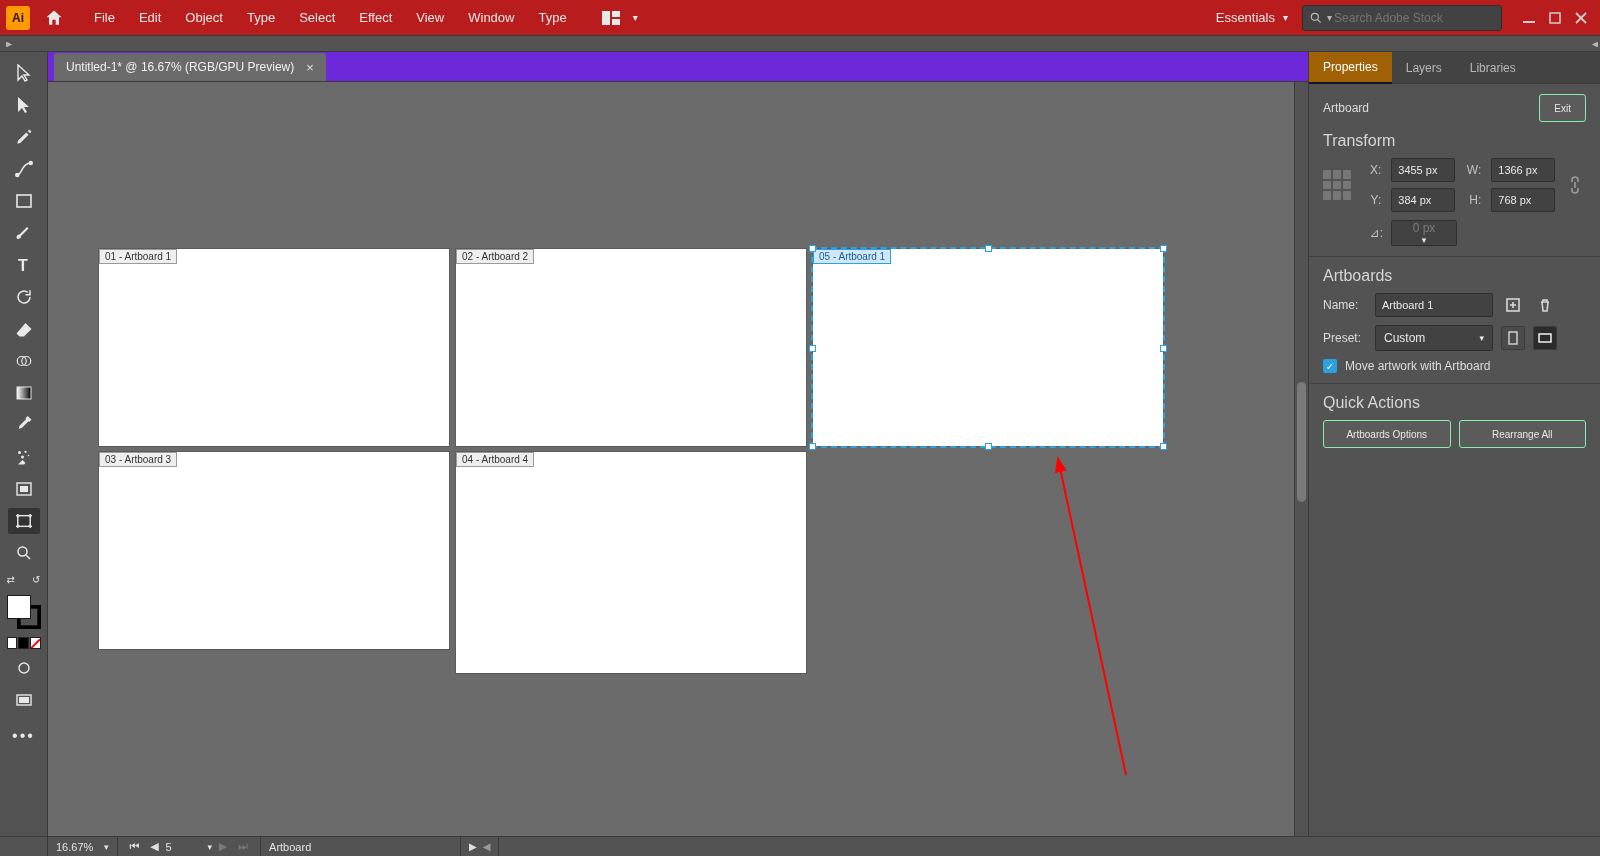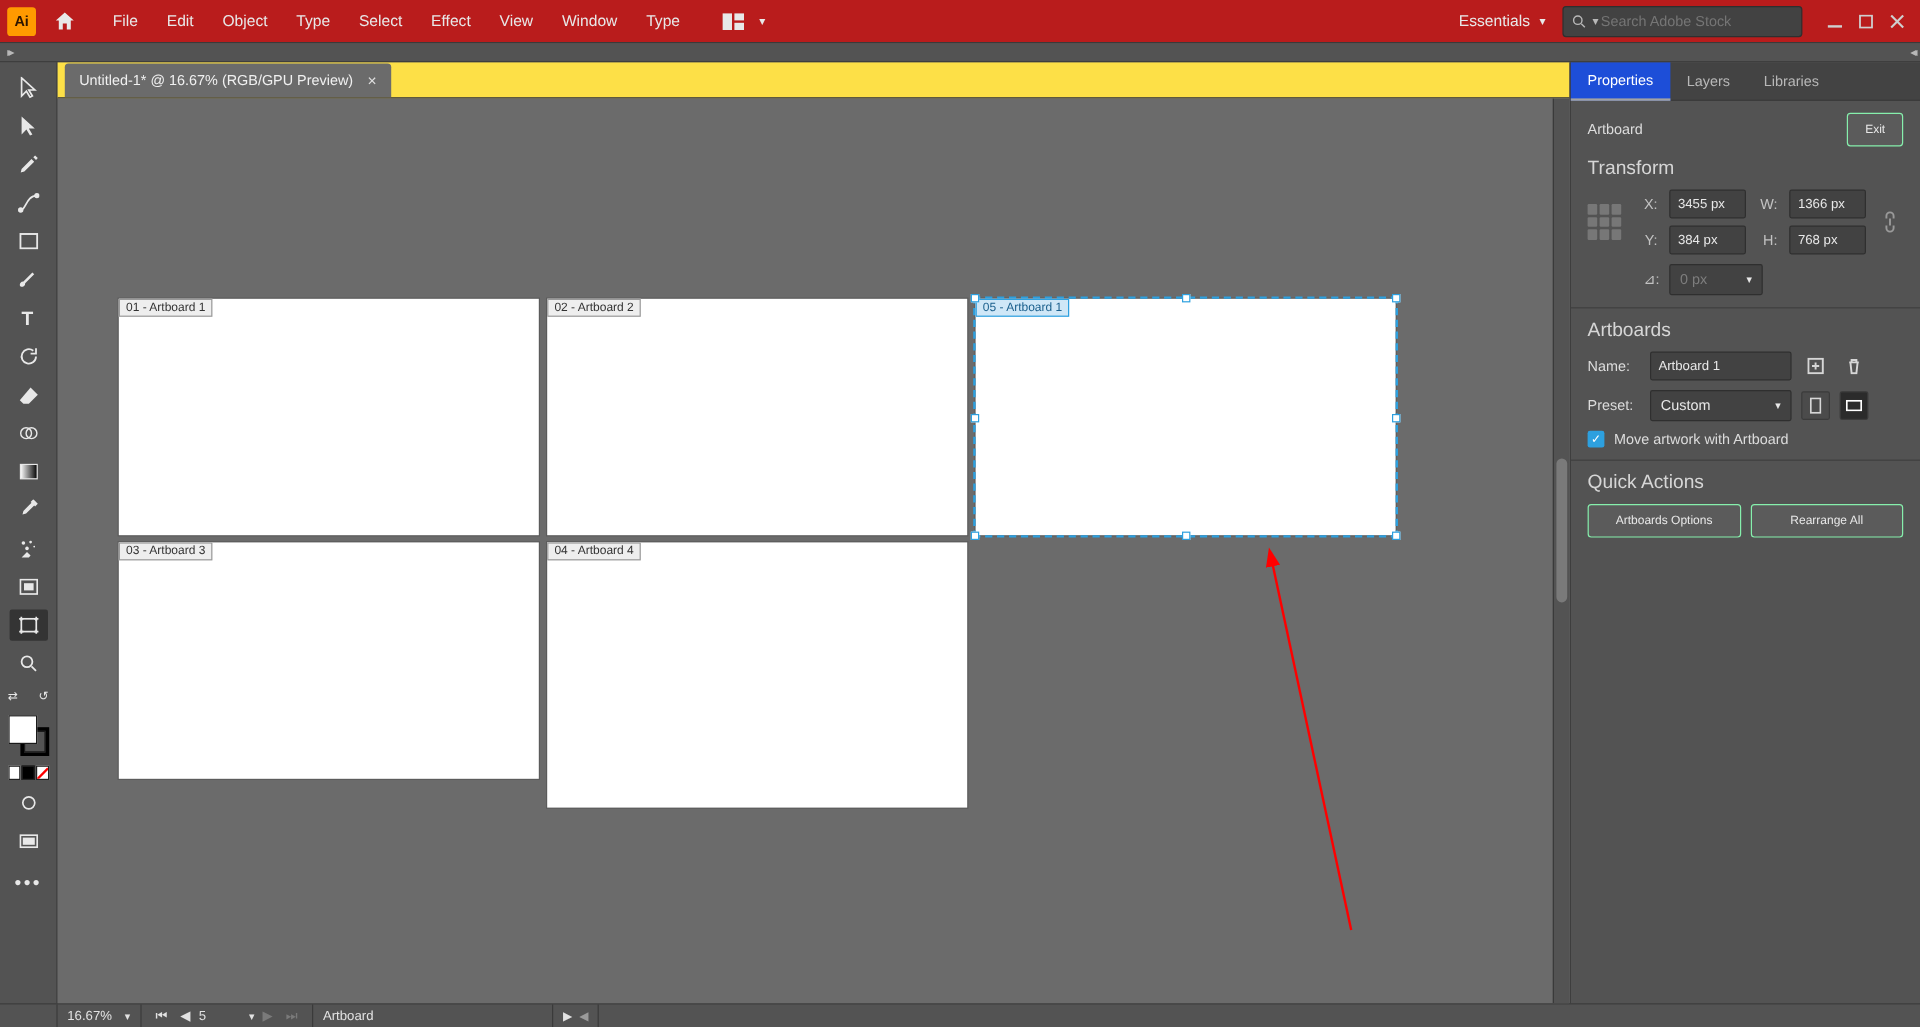--- a/index.html
+++ b/index.html
@@ -53,21 +53,21 @@
   border:3px solid #000; box-shadow:0 0 0 1px #1a1a1a inset; }
 .mini-row { width:34px; height:12px; display:flex; gap:1px; margin-top:2px; }
 .mini-sw { flex:1; border:1px solid #222; }
 .mini-sw.white{background:#fff;} .mini-sw.black{background:#000;}
 .mini-sw.none{background:#fff; position:relative; overflow:hidden;}
 .mini-sw.none::after{content:""; position:absolute; left:-2px; right:-2px; top:50%; border-top:2px solid red; transform:rotate(-45deg);}
 .dots { margin-top:8px; color:#e8e8e8; font-size:16px; letter-spacing:2px; }
 
 .center { flex:1; display:flex; flex-direction:column; background:#535353; min-width:0; }
 .tabbar { height:30px; display:flex; align-items:flex-end; border-bottom:1px solid #3a3a3a;
-  background:#fde047; padding-left:6px; }
+  background:#6d28d9; padding-left:6px; }
 .doc-tab {
   height:28px; background:#6b6b6b; color:#f0f0f0; font-size:12px; display:flex;
   align-items:center; padding:0 12px; border-top-left-radius:3px; border-top-right-radius:3px;
   gap:12px;
 }
 .doc-tab .x { font-size:13px; cursor:pointer; color:#e0e0e0; }
 
 .canvas { flex:1; position:relative; background:#6b6b6b; overflow:hidden; }
 .artboard {
   position:absolute; background:#fff; box-shadow:0 0 0 1px rgba(0,0,0,.15);
@@ -90,21 +90,21 @@
 
 
 .panel {
   width:292px; background:#535353; border-left:1px solid #3a3a3a; color:#dcdcdc;
   font-size:12px; display:flex; flex-direction:column;
 }
 .panel-tabs { height:32px; display:flex; align-items:center; background:#434343;
   border-bottom:1px solid #3a3a3a; }
 .ptab { padding:0 14px; height:32px; display:flex; align-items:center; cursor:pointer;
   color:#b8b8b8; }
-.ptab.active { background:#1d4ed8; color:#fff; border-bottom:2px solid #a3a3a3; }
+.ptab.active { background:#a16207; color:#fff; border-bottom:2px solid #0f172a; }
 .panel-body { padding:10px 14px; overflow:auto; flex:1; }
 .section-title { font-size:16px; color:#d6d6d6; margin:10px 0 8px; }
 .row { display:flex; align-items:center; gap:8px; margin-bottom:8px; }
 .row-head { display:flex; align-items:center; justify-content:space-between; margin-bottom:10px; }
 .exit-btn, .qa-btn {
   background:#5b5b5b; border:1px solid #86efac; color:#e8e8e8; height:28px;
   padding:0 14px; border-radius:3px; cursor:pointer; font-size:10px;
 }
 .qa-btn { flex:1; text-align:center; display:flex; align-items:center; justify-content:center; }
 .field {
@@ -432,21 +432,21 @@
           <input class="field" value="768 px" style="">
         </div>
         <div class="iconbtn" style="margin-left:auto;">
           <svg width="16" height="20" viewBox="0 0 16 20" fill="none" stroke="#9a9a9a" stroke-width="1.6">
               <path d="M5 7V5a3 3 0 0 1 6 0v2M5 13v2a3 3 0 0 0 6 0v-2M8 7v6"></path>
             </svg>
         </div>
       </div>
       <div class="row" style="padding-left:44px;">
         <span class="lblk">⊿:</span>
-        <div class="select" style="width:78px;">
+        <div class="select" style="width:66px;flex-direction:column;">
           <span class="dim" style="color:#7d7d7d;">0 px</span>
           <span style="font-size:9px;">▾</span>
         </div>
       </div>
 
       <hr class="div">
 
       <div class="section-title">Artboards</div>
       <div class="row">
         <span style="width:44px;">Name:</span>

